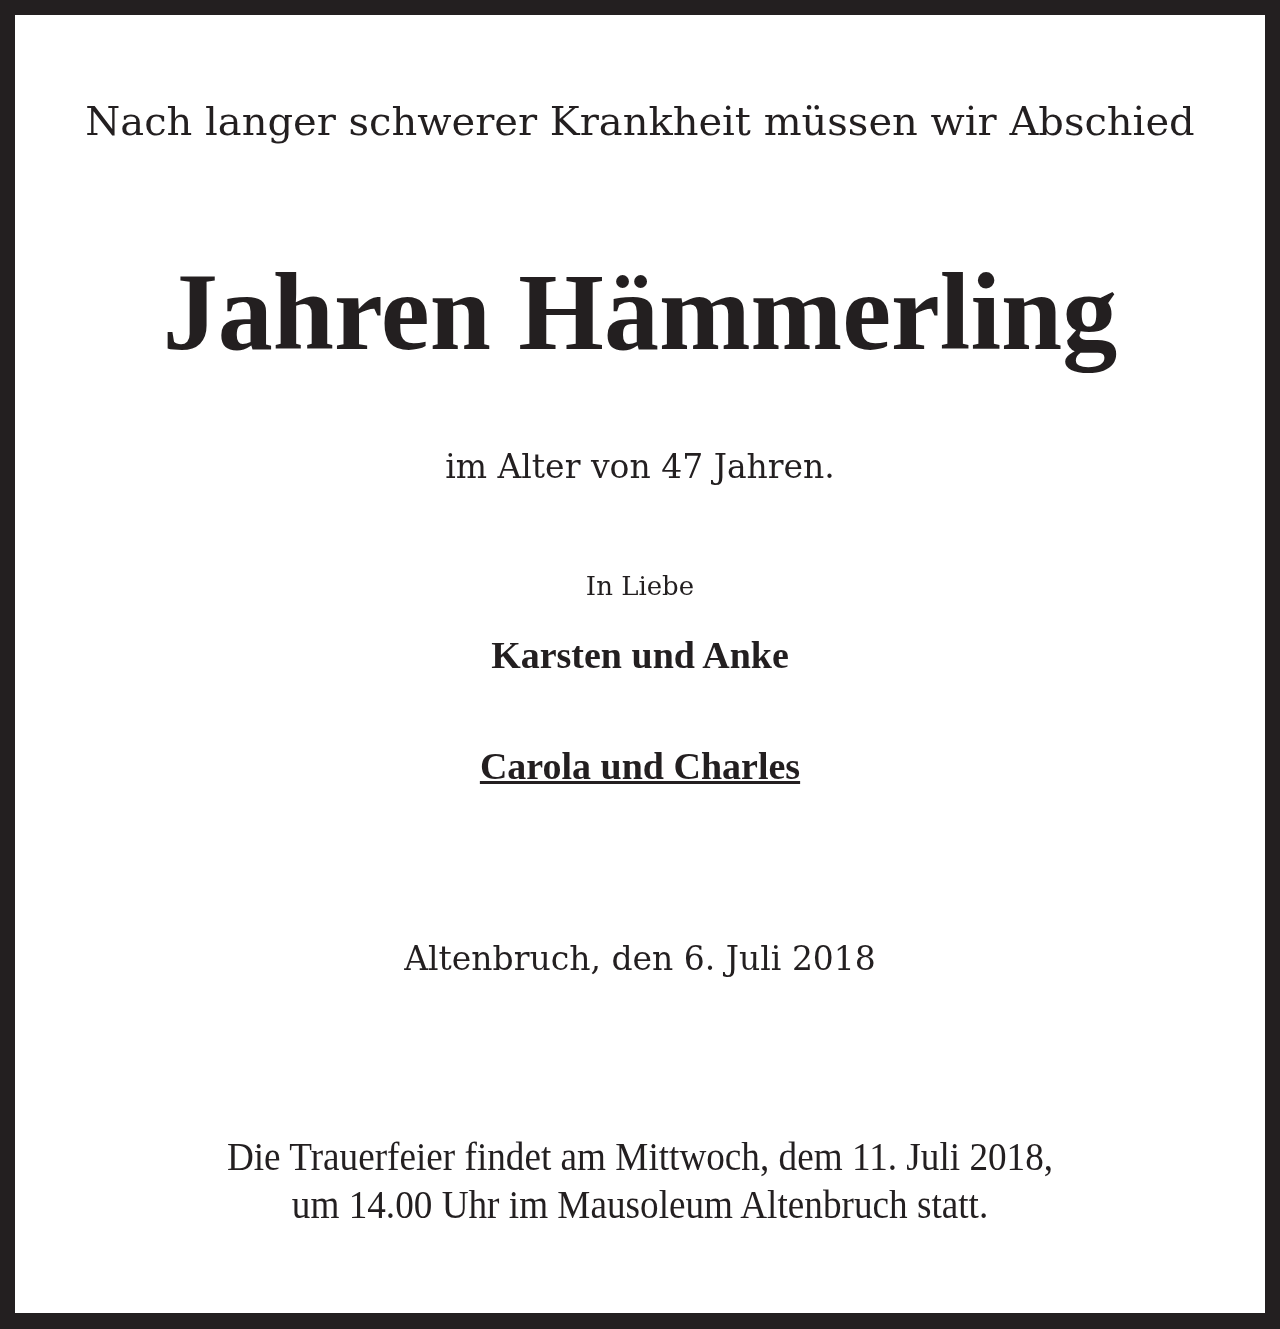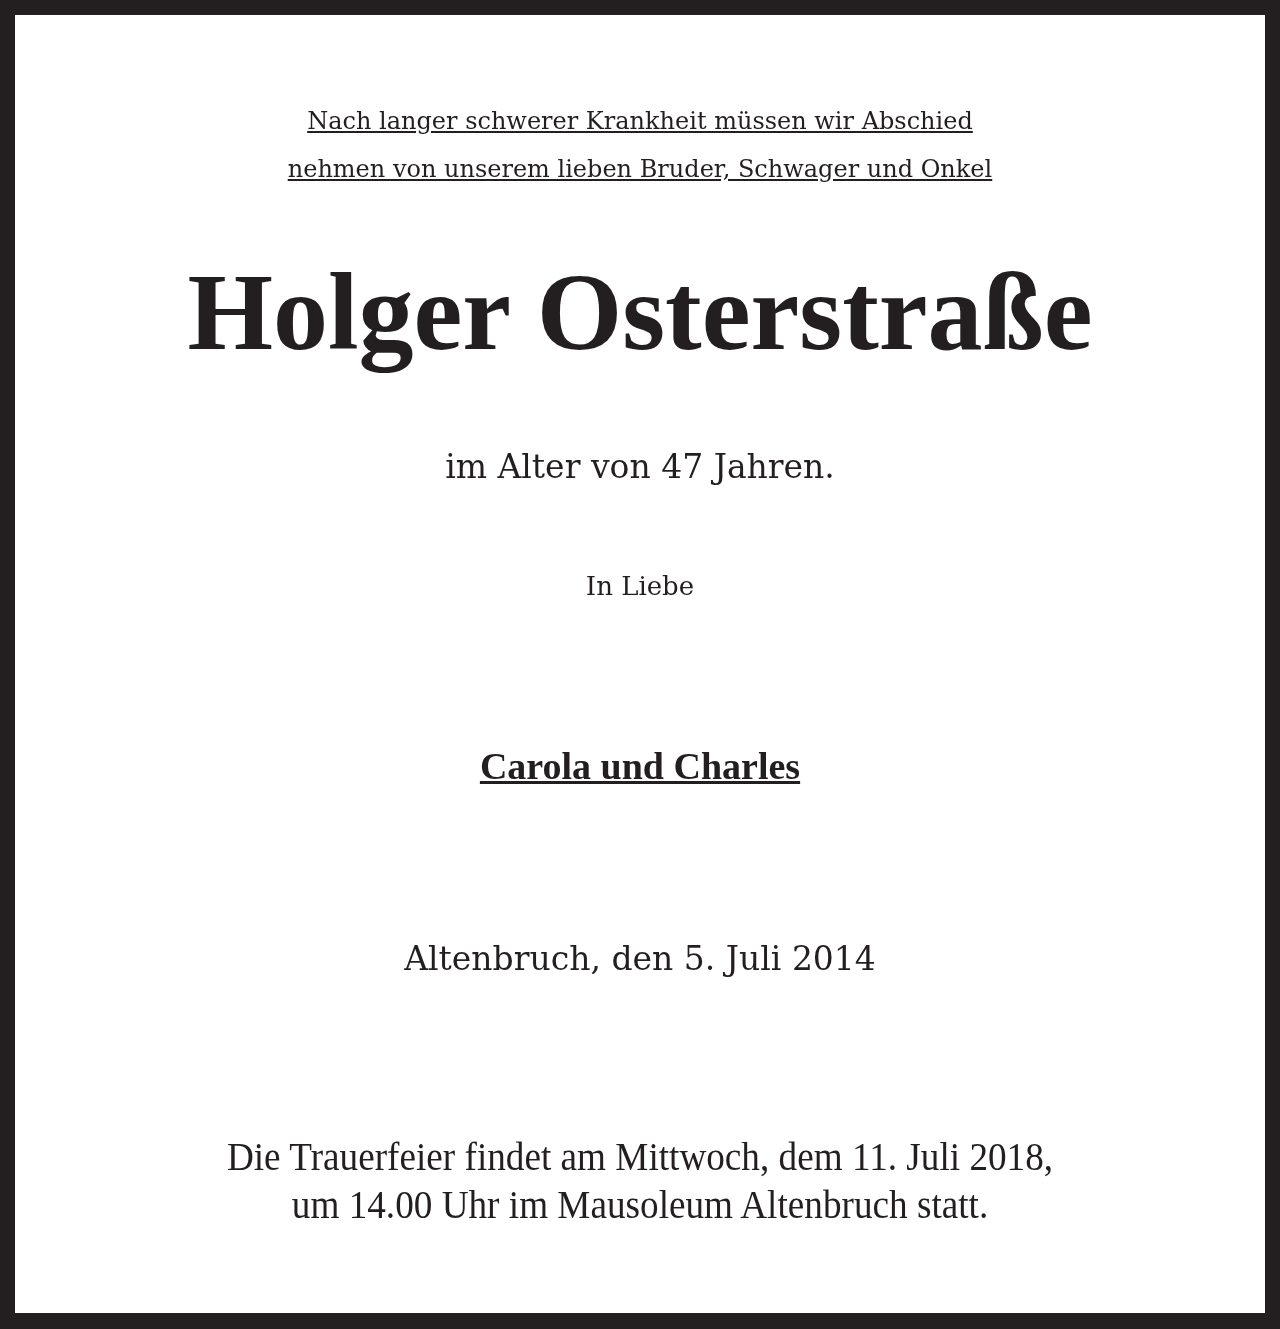--- a/index.html
+++ b/index.html
@@ -17,24 +17,23 @@
     width: 1250px; height: 1298px;
     background: #ffffff;
   }
   .line {
     position: absolute;
     left: 0; right: 0;
     text-align: center;
     white-space: nowrap;
   }
   .intro {
-    font-size: 24px;
+    font-size: 40px;
     line-height: 48px;
     top: 82px;
-    text-decoration: underline;
   }
   .name {
     font-family: "Liberation Serif", "DejaVu Serif", serif;
     font-weight: bold;
     font-size: 110px;
     line-height: 120px;
     top: 237px;
     letter-spacing: 0px;
   }
   .age { font-size: 33px; line-height: 44px; top: 430px; }
@@ -55,37 +54,37 @@
     top: 1118px;
     transform: scaleX(0.93);
   }
 </style>
 </head>
 <body>
 
 <div class="card">
   <div class="line intro">
     <div>Nach langer schwerer Krankheit müssen wir Abschied</div>
-    <div>nehmen von unserem lieben Bruder, Schwager und Onkel</div>
   </div>
 
-  <div class="line name">Holger Osterstraße</div>
+  <div class="line name">Jahren Hämmerling</div>
 
   <div class="line age">im Alter von 47 Jahren.</div>
 
   <div class="line love">In Liebe</div>
 
   <div class="line family f1">
+    <div>Karsten und Anke</div>
   </div>
 
   <div class="line family f2">
     <div>Carola und Charles</div>
   </div>
 
   <div class="line place">
-    <div>Altenbruch, den 5. Juli 2014</div>
+    <div>Altenbruch, den 6. Juli 2018</div>
   </div>
 
   <div class="line service">
     <div>Die Trauerfeier findet am Mittwoch, dem 11. Juli 2018,</div>
     <div>um 14.00 Uhr im Mausoleum Altenbruch statt.</div>
   </div>
 </div>
 
 </body></html>

